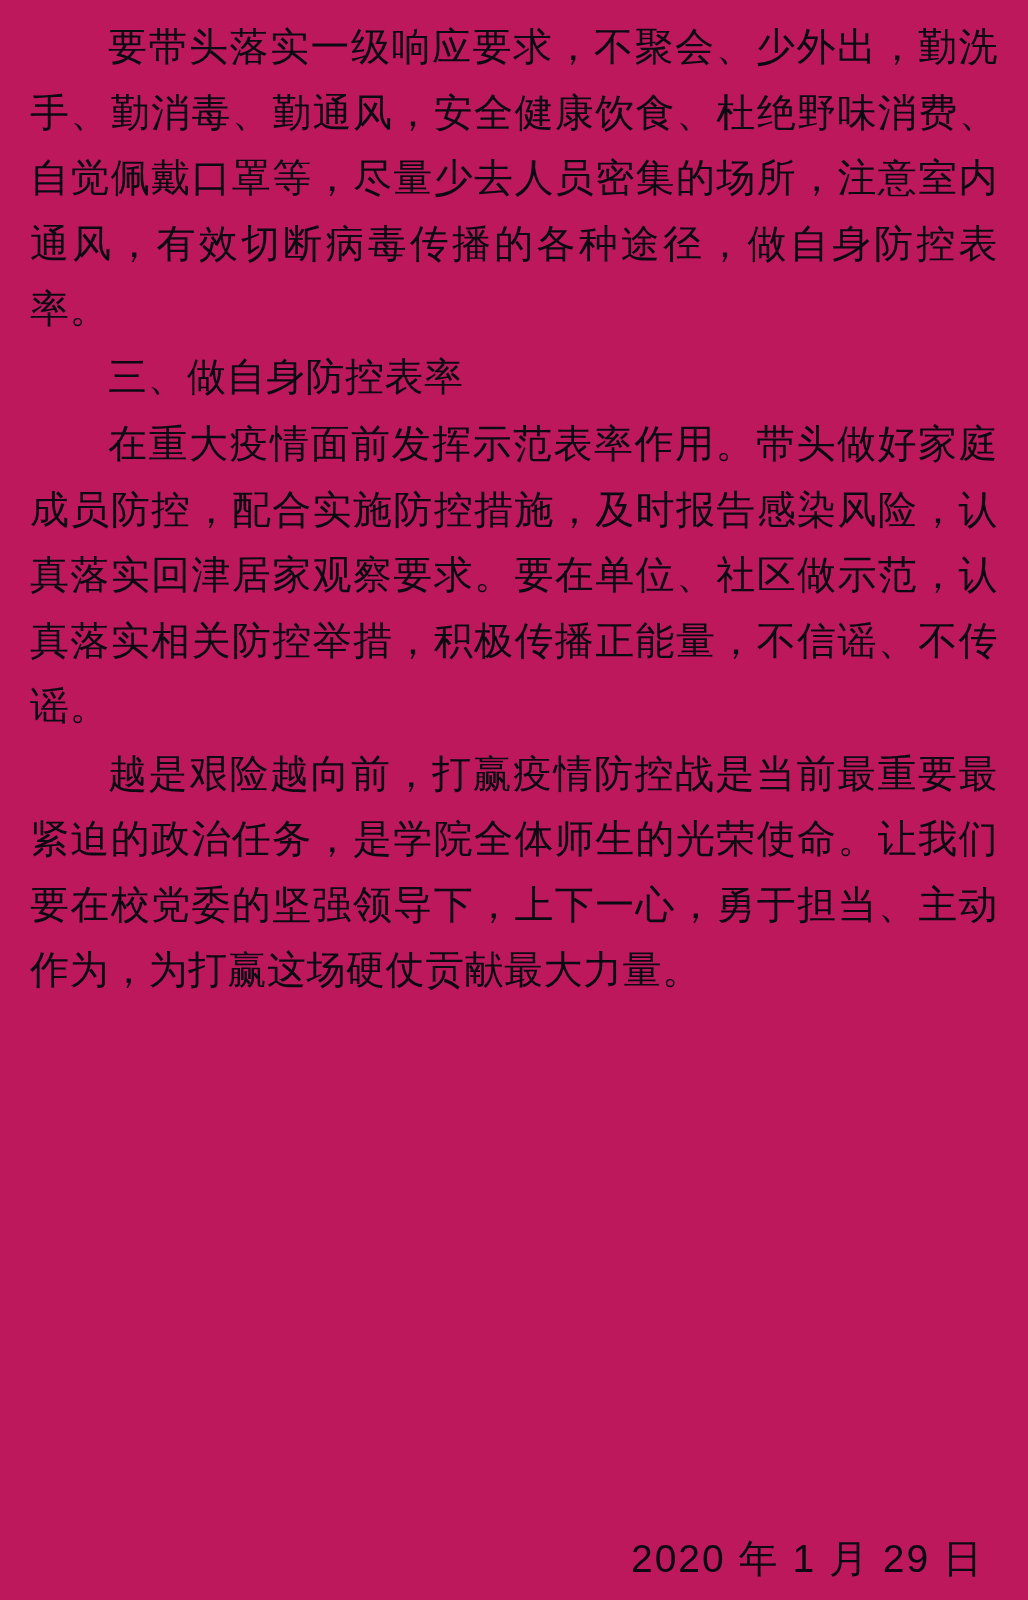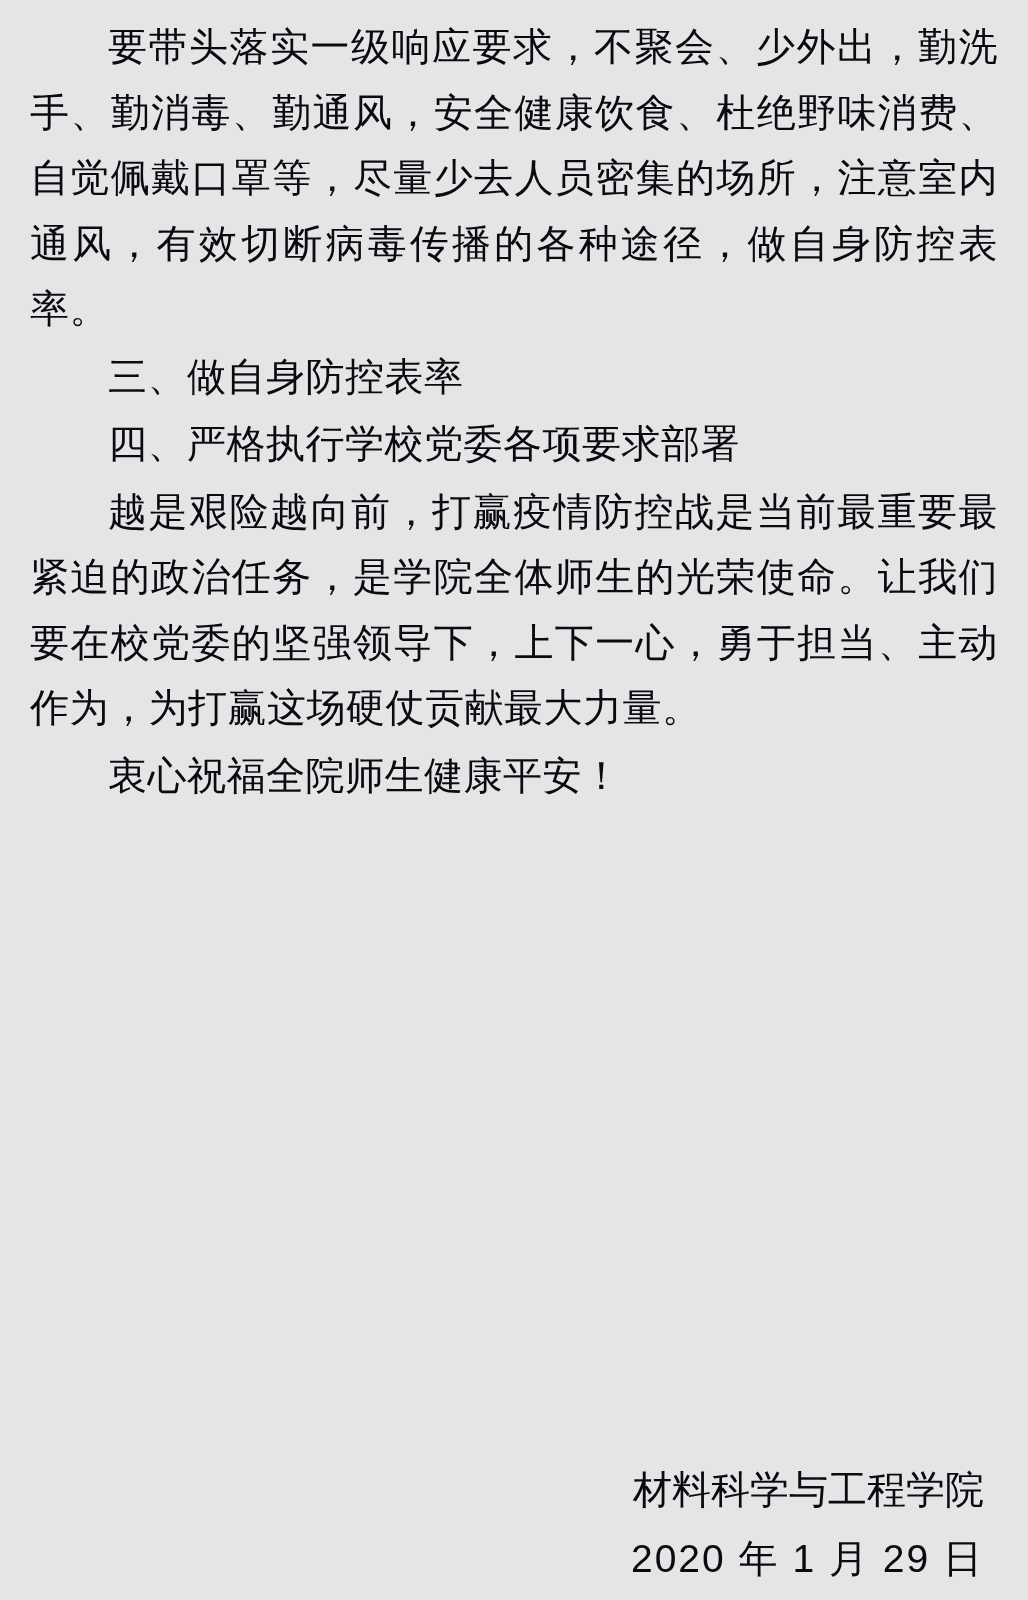--- a/index.html
+++ b/index.html
@@ -9,21 +9,21 @@
   body {
     width: 1028px;
     height: 1600px;
     background: #2f7bf5;
     font-family: "Liberation Sans", sans-serif;
     overflow: hidden;
   }
   .page {
     width: 1028px;
     height: 1600px;
-    background: #e5e5e5;
+    background: #be185d;
     box-sizing: border-box;
     padding: 14px 30px 10px 30px;
     display: flex;
     flex-direction: column;
   }
   .body-text {
     color: #0a0a12;
     font-size: 39px;
     line-height: 1.68;
     letter-spacing: 0.5px;
@@ -60,25 +60,23 @@
   }
 </style>
 </head>
 <body>
 
 <div class="page">
 
   <div class="body-text">
     <p class="para">要带头落实一级响应要求，不聚会、少外出，勤洗手、勤消毒、勤通风，安全健康饮食、杜绝野味消费、自觉佩戴口罩等，尽量少去人员密集的场所，注意室内通风，有效切断病毒传播的各种途径，做自身防控表率。</p>
     <p class="heading">三、做自身防控表率</p>
-    <p class="heading">四、严格执行学校党委各项要求部署</p>
+    <p class="para">在重大疫情面前发挥示范表率作用。带头做好家庭成员防控，配合实施防控措施，及时报告感染风险，认真落实回津居家观察要求。要在单位、社区做示范，认真落实相关防控举措，积极传播正能量，不信谣、不传谣。</p>
     <p class="para">越是艰险越向前，打赢疫情防控战是当前最重要最紧迫的政治任务，是学院全体师生的光荣使命。让我们要在校党委的坚强领导下，上下一心，勇于担当、主动作为，为打赢这场硬仗贡献最大力量。</p>
-    <p class="para">衷心祝福全院师生健康平安！</p>
   </div>
 
   <div class="spacer"></div>
 
   <div class="signature">
-    <p class="sig-line">材料科学与工程学院</p>
     <p class="sig-date">2020 年 1 月 29 日</p>
   </div>
 
 </div>
 
 </body></html>

